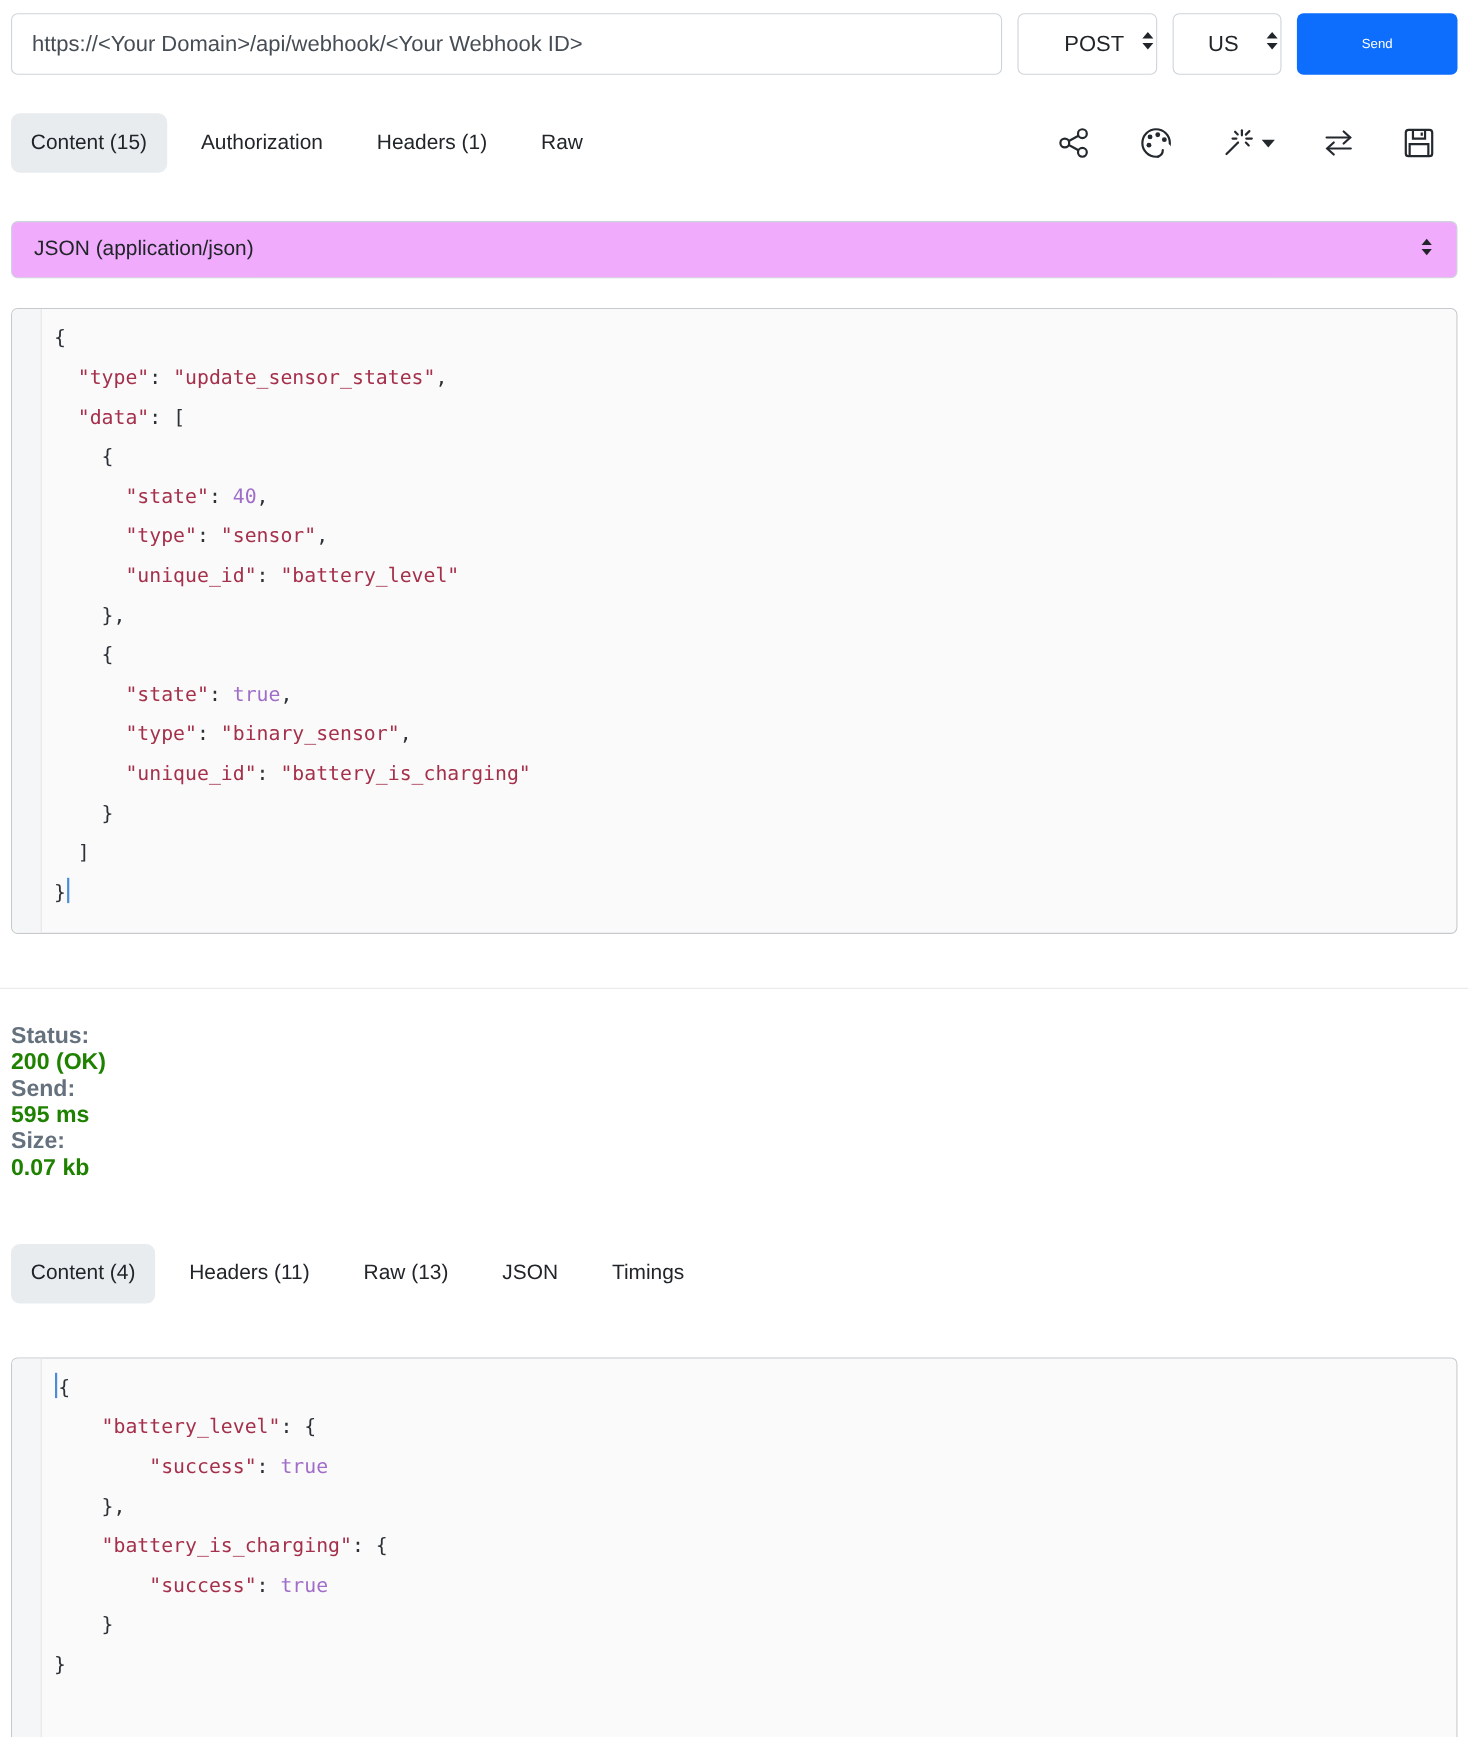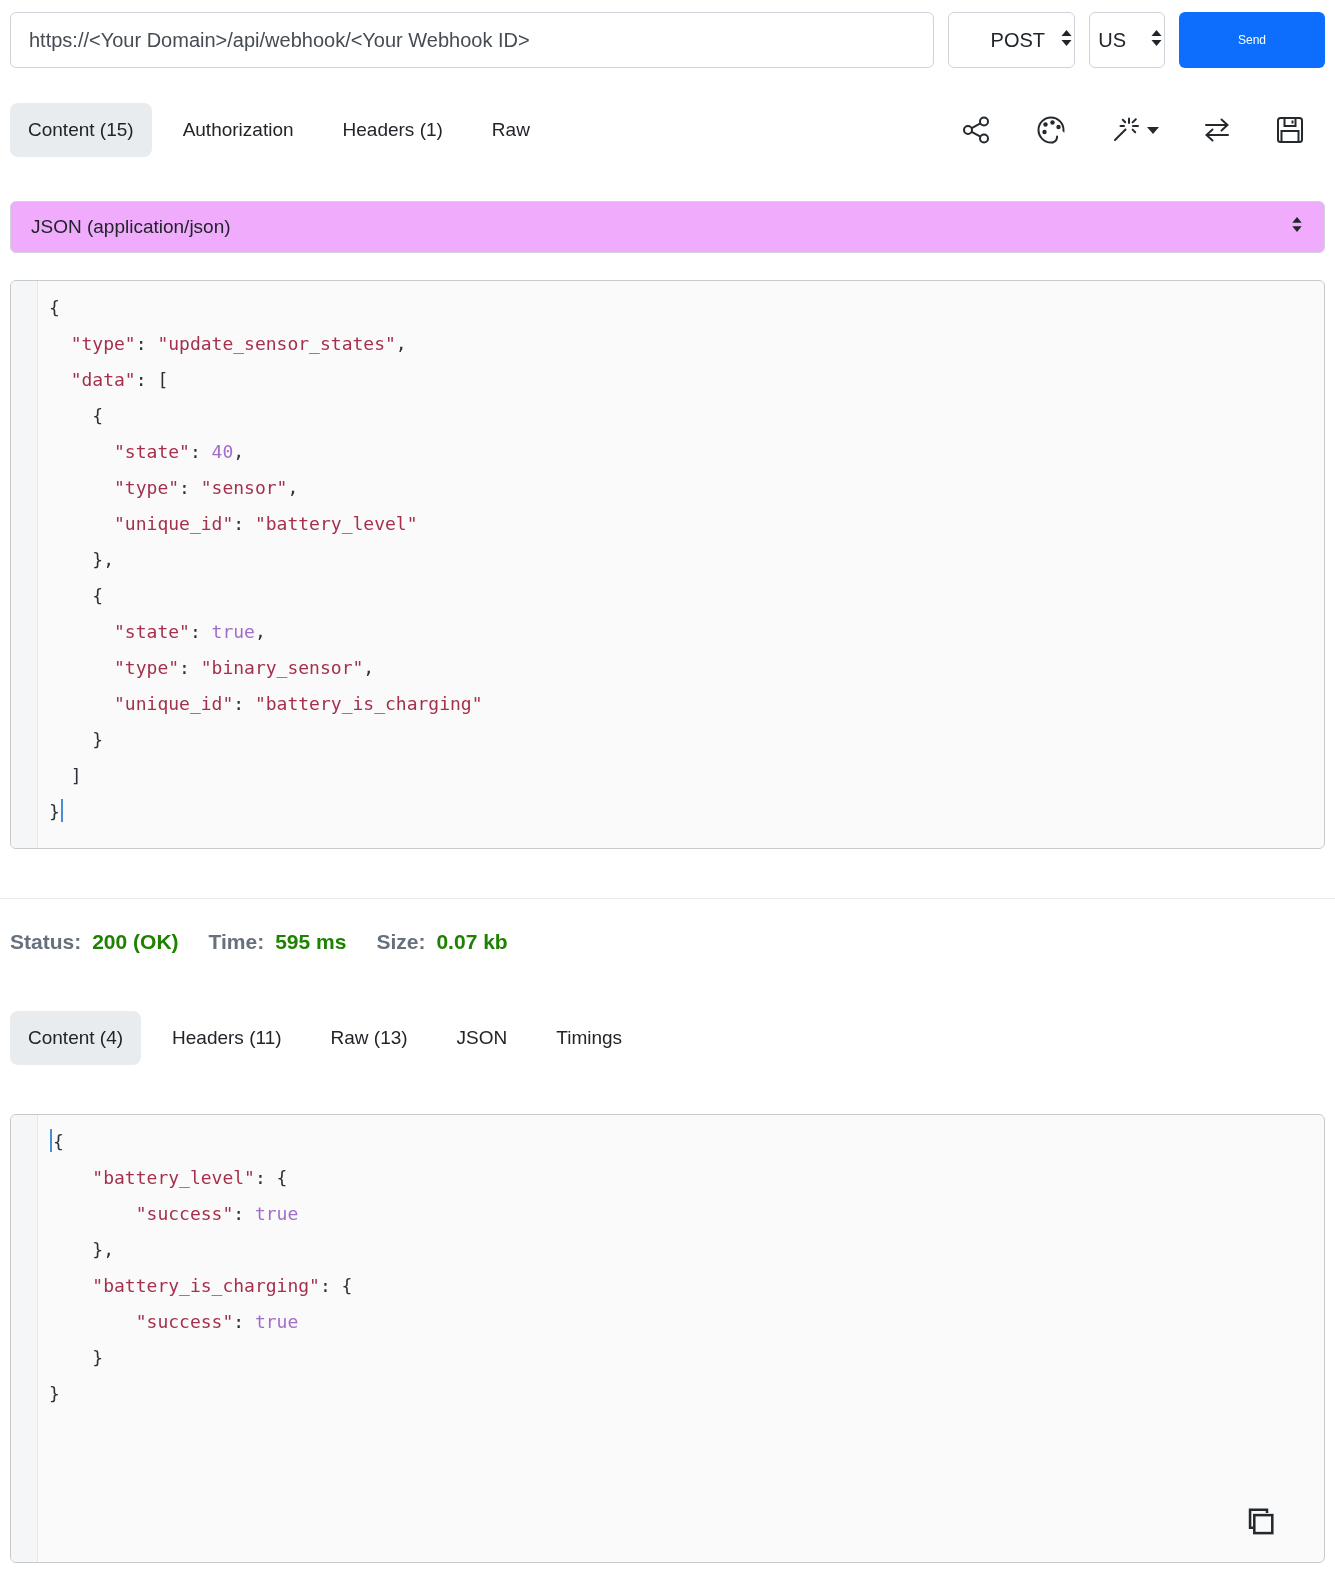--- a/index.html
+++ b/index.html
@@ -18,21 +18,21 @@
     flex: 1; border: 1px solid #ced4da; border-radius: 6px;
     padding: 0 18px; font-size: 20px; color: #454c54;
     font-family: "Liberation Sans", sans-serif; outline: none; background: #fff;
   }
   .select-box {
     display: flex; align-items: center; justify-content: flex-end; gap: 14px;
     border: 1px solid #ced4da; border-radius: 6px; background: #fff;
     font-size: 20px; color: #212529; cursor: pointer;
   }
   .select-post { width: 127px; }
-  .select-region { width: 76px; gap: 23px; }
+  .select-region { width: 99px; gap: 23px; }
   .send-btn {
     width: 146px; border: none; border-radius: 6px;
     background: #0d6efd; color: #fff; font-size: 12px;
     font-family: "Liberation Sans", sans-serif; cursor: pointer;
   }
 
   
   .tabs-row { display: flex; align-items: center; margin: 35px 10px 0 10px; }
   .tab {
     border: none; background: transparent; border-radius: 8px;
@@ -80,21 +80,21 @@
   }
   .copy-btn {
     position: absolute; right: 48px; bottom: 22px;
     width: 36px; height: 36px; border: none; background: none; padding: 0; cursor: pointer;
   }
 
   
   .divider { height: 1px; background: #e9e9e9; margin-top: 49px; }
   .status-row {
     display: flex; align-items: baseline; margin: 31px 10px 0 10px;
-    font-size: 21px; font-weight: 700;
+    font-size: 21px; font-weight: 700; flex-direction: column;
   }
   .status-label { color: #66717e; margin-right: 11px; }
   .status-value { color: #1e8200; margin-right: 30px; }
 
   .response-tabs { margin-top: 57px; }
 </style>
 </head>
 <body>
 
 <div class="url-row">
@@ -205,21 +205,21 @@
 <div class="code-block request-block">
   <div class="gutter"></div>
   <pre class="code"><div class="code-line"><span class="tok-p">{</span></div><div class="code-line"><span class="tok-p">  </span><span class="tok-s">"type"</span><span class="tok-p">: </span><span class="tok-s">"update_sensor_states"</span><span class="tok-p">,</span></div><div class="code-line"><span class="tok-p">  </span><span class="tok-s">"data"</span><span class="tok-p">: [</span></div><div class="code-line"><span class="tok-p">    {</span></div><div class="code-line"><span class="tok-p">      </span><span class="tok-s">"state"</span><span class="tok-p">: </span><span class="tok-v">40</span><span class="tok-p">,</span></div><div class="code-line"><span class="tok-p">      </span><span class="tok-s">"type"</span><span class="tok-p">: </span><span class="tok-s">"sensor"</span><span class="tok-p">,</span></div><div class="code-line"><span class="tok-p">      </span><span class="tok-s">"unique_id"</span><span class="tok-p">: </span><span class="tok-s">"battery_level"</span></div><div class="code-line"><span class="tok-p">    },</span></div><div class="code-line"><span class="tok-p">    {</span></div><div class="code-line"><span class="tok-p">      </span><span class="tok-s">"state"</span><span class="tok-p">: </span><span class="tok-v">true</span><span class="tok-p">,</span></div><div class="code-line"><span class="tok-p">      </span><span class="tok-s">"type"</span><span class="tok-p">: </span><span class="tok-s">"binary_sensor"</span><span class="tok-p">,</span></div><div class="code-line"><span class="tok-p">      </span><span class="tok-s">"unique_id"</span><span class="tok-p">: </span><span class="tok-s">"battery_is_charging"</span></div><div class="code-line"><span class="tok-p">    }</span></div><div class="code-line"><span class="tok-p">  ]</span></div><div class="code-line"><span class="tok-p">}</span><span class="tok-c"></span></div></pre>
 </div>
 
 <div class="divider"></div>
 
 <div class="status-row">
   <span class="status-label">Status:</span>
   <span class="status-value">200 (OK)</span>
-  <span class="status-label">Time:</span>
+  <span class="status-label">Send:</span>
   <span class="status-value">595 ms</span>
   <span class="status-label">Size:</span>
   <span class="status-value">0.07 kb</span>
 </div>
 
 <div class="tabs-row response-tabs">
   <button class="tab active">Content (4)</button>
   <button class="tab">Headers (11)</button>
   <button class="tab">Raw (13)</button>
   <button class="tab">JSON</button>

